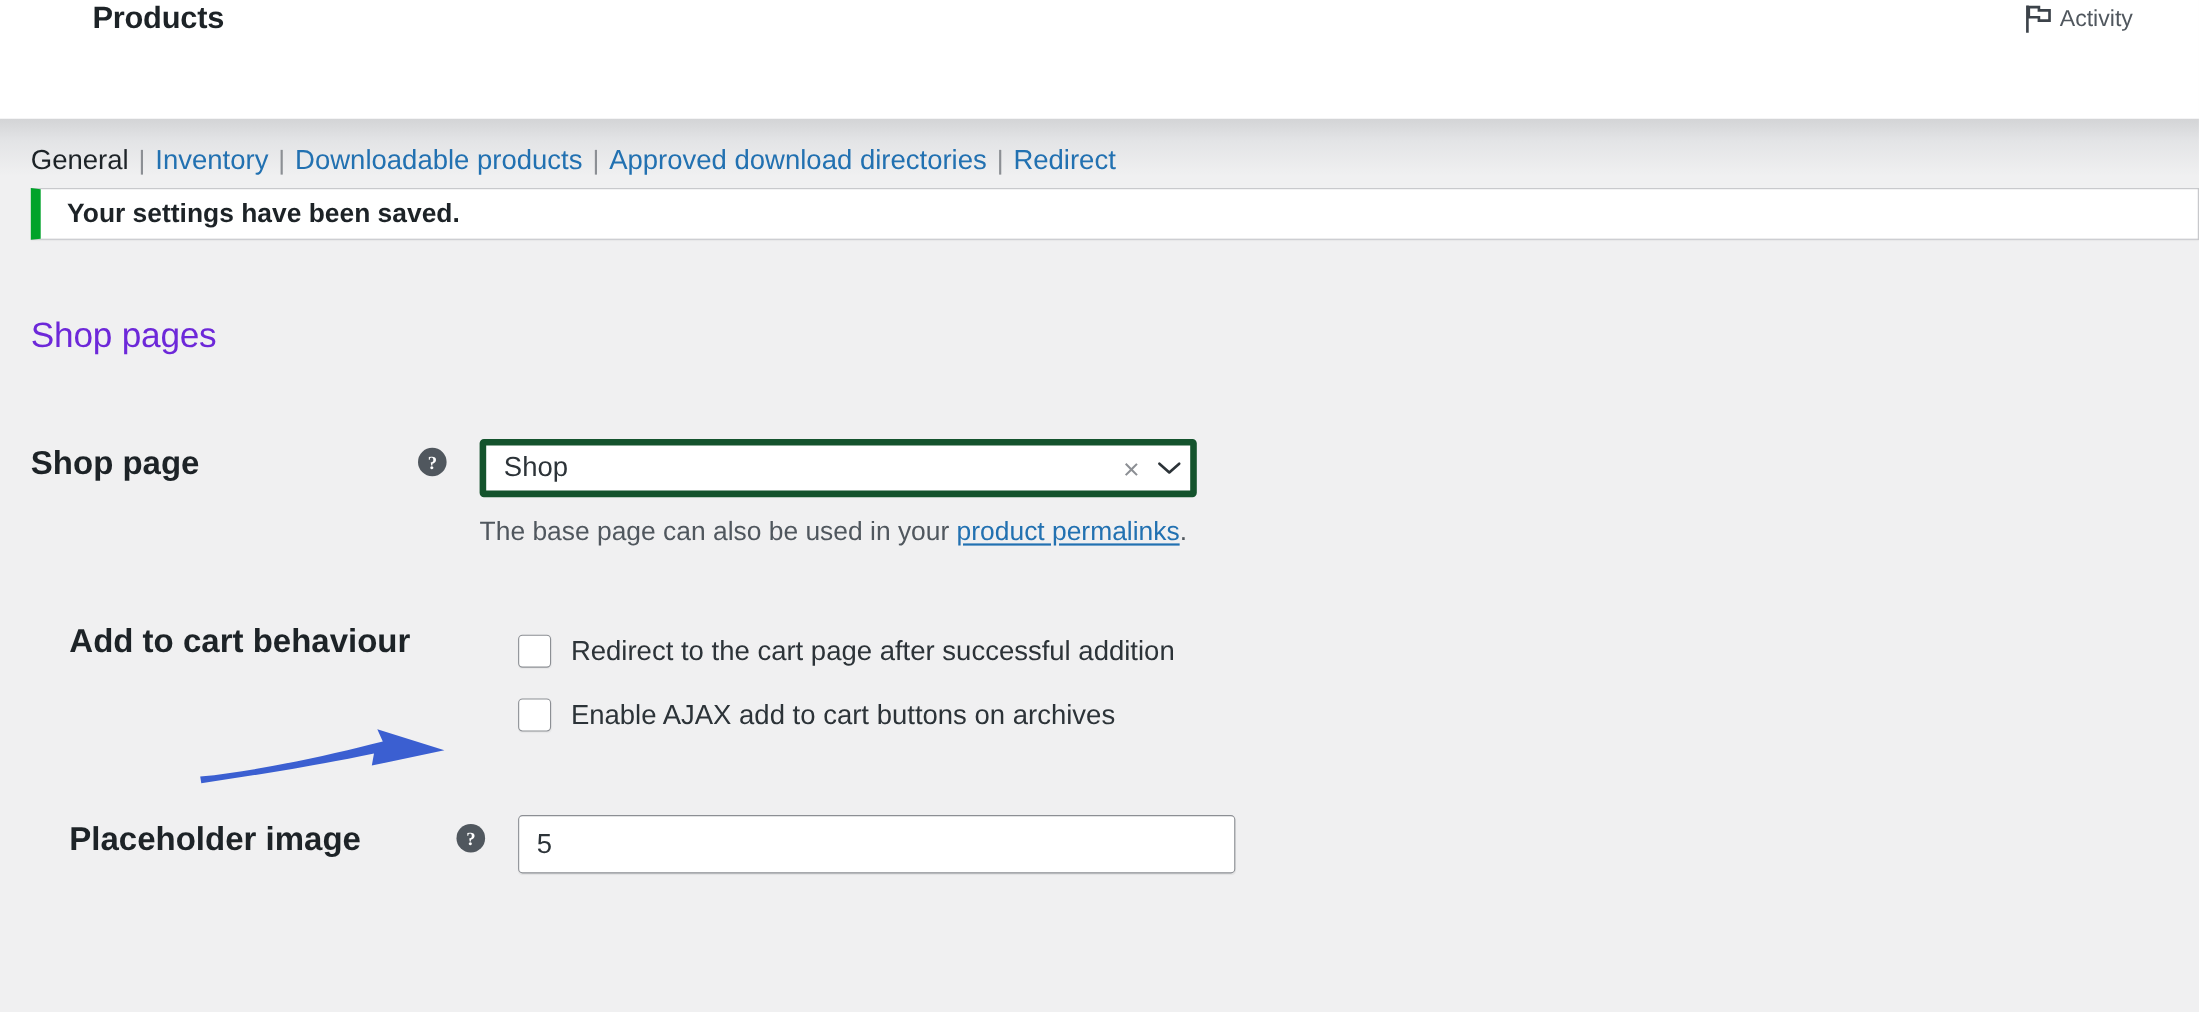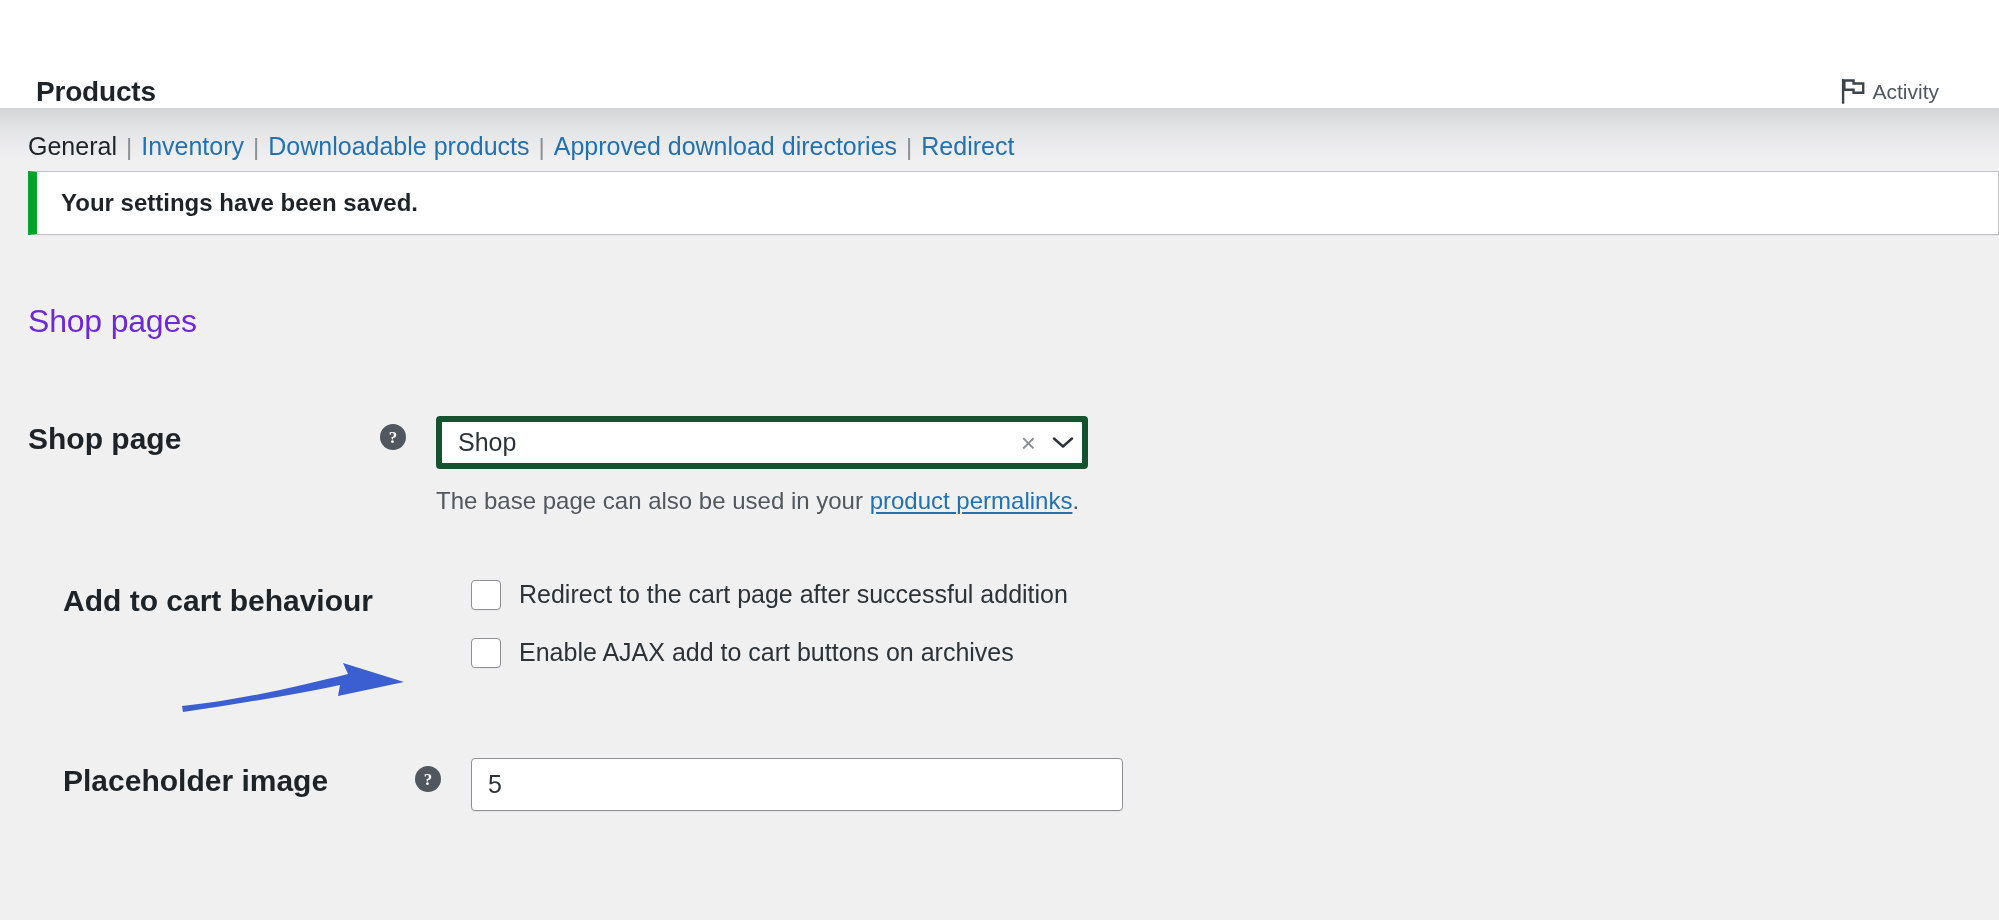--- a/index.html
+++ b/index.html
@@ -16,23 +16,23 @@
     position: relative;
   }
 
   
   .topbar {
     position: relative;
     height: 108px;
     background: #ffffff;
     box-sizing: border-box;
     display: flex;
-    align-items: flex-end;
+    align-items: flex-start;
     justify-content: space-between;
-    padding: 0 24px 0 36px;
+    padding: 0 24px 0 84px;
   }
   .page-title {
     font-size: 28px;
     font-weight: bold;
     color: #1d2327;
     letter-spacing: -0.2px;
   }
   .activity-block {
     display: flex;
     flex-direction: row;
@@ -87,21 +87,21 @@
   }
 
   
   .notice {
     position: relative;
     margin: 11px 0 0 28px;
     background: #ffffff;
     border: 1px solid #c3c4c7;
     border-left: 9px solid #00a32a;
     box-shadow: 0 1px 1px rgba(0,0,0,.04);
-    height: 64px;
+    height: 47px;
     display: flex;
     align-items: center;
     box-sizing: border-box;
   }
   .notice-text {
     font-size: 24px;
     font-weight: bold;
     color: #1d2327;
     padding-left: 24px;
   }
@@ -213,21 +213,21 @@
     text-decoration: underline;
     text-underline-offset: 3px;
   }
 
   
   .checkbox-list {
     margin-top: 2px;
   }
   .check-item {
     display: flex;
-    align-items: flex-start;
+    align-items: center;
     height: 58px;
     cursor: pointer;
   }
   .check-item + .check-item {
     margin-top: 0px;
   }
   .checkbox-box {
     width: 30px;
     height: 30px;
     flex: 0 0 30px;

